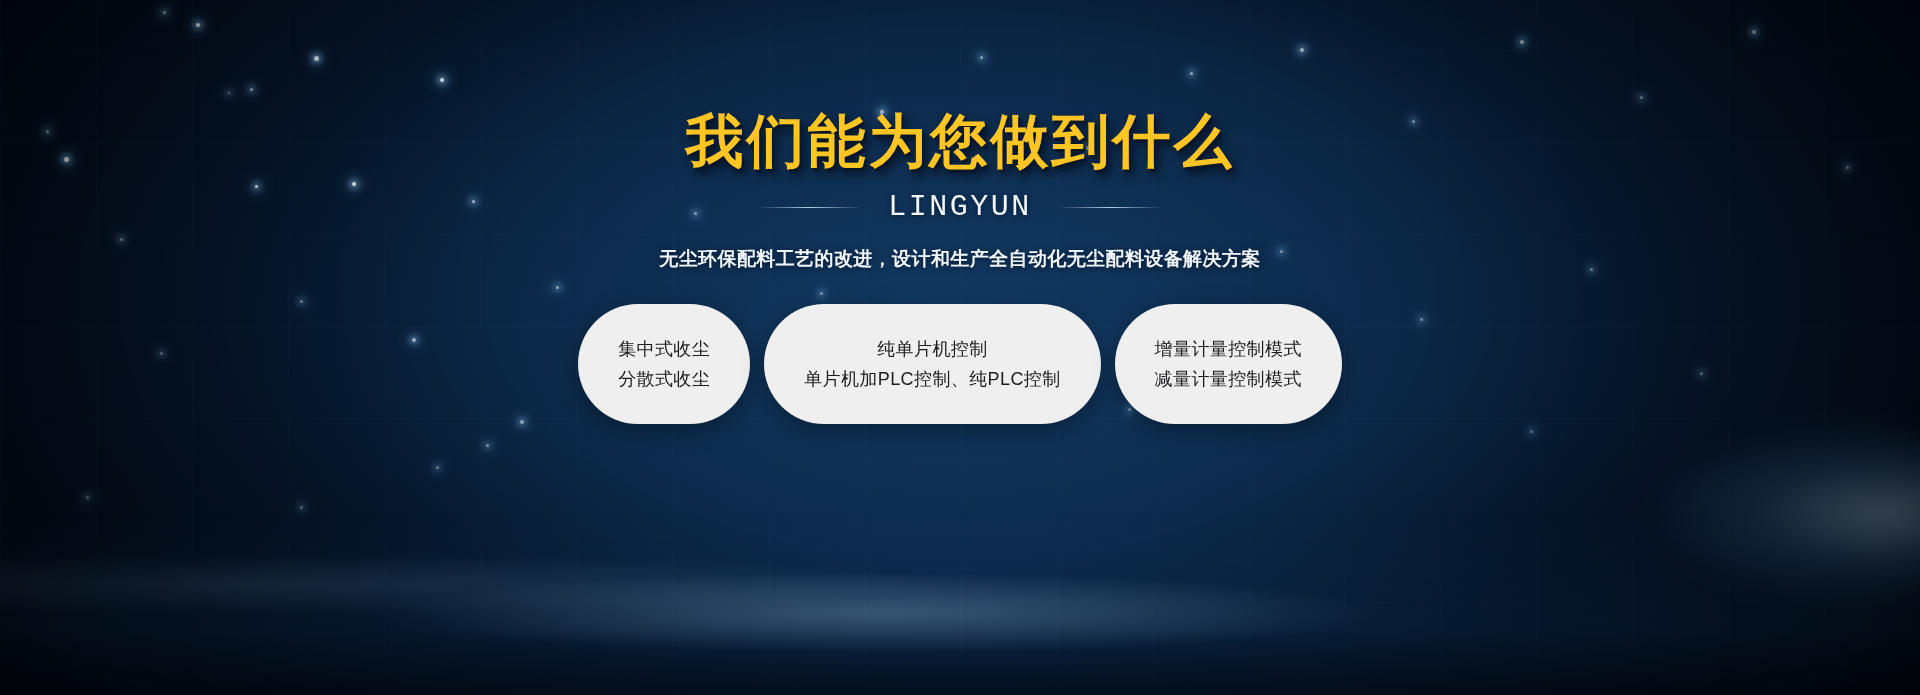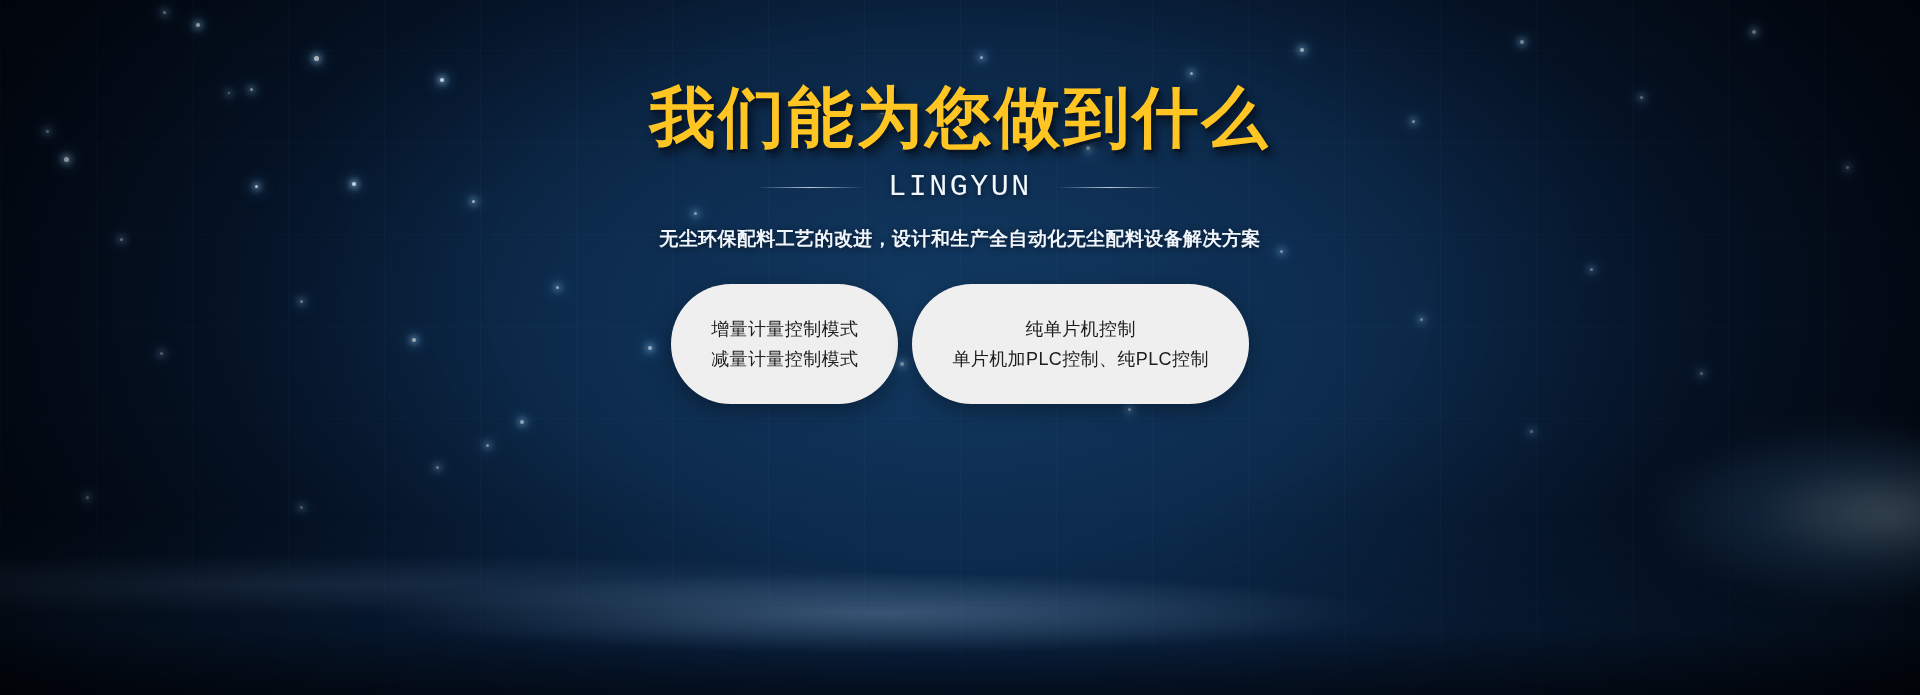--- a/index.html
+++ b/index.html
@@ -102,23 +102,23 @@
     position: relative;
     width: 100%;
     height: 100%;
     display: flex;
     flex-direction: column;
     align-items: center;
     z-index: 5;
   }
 
   .headline {
-    margin-top: 84px;
+    margin-top: 112px;
     font-family: "Liberation Sans", "DejaVu Sans", sans-serif;
-    font-size: 66px;
+    font-size: 58px;
     font-weight: 700;
     letter-spacing: 3px;
     color: #ffc522;
     line-height: 1;
     text-shadow:
       2px 3px 0 rgba(8,22,42,0.95),
       4px 6px 10px rgba(2,9,20,0.85);
     white-space: nowrap;
   }
 
@@ -246,23 +246,27 @@
     <div class="brand-row">
       <span class="brand-rule"></span>
       <span class="brand-text">LINGYUN</span>
       <span class="brand-rule"></span>
     </div>
 
     <div class="subtitle">无尘环保配料工艺的改进，设计和生产全自动化无尘配料设备解决方案</div>
 
     <div class="cards">
       <div class="card">
-        <span class="card-line">增量计量控制模式</span>
-        <span class="card-line">减量计量控制模式</span>
+        <span class="card-line">集中式收尘</span>
+        <span class="card-line">分散式收尘</span>
       </div>
       <div class="card">
         <span class="card-line">纯单片机控制</span>
         <span class="card-line">单片机加PLC控制、纯PLC控制</span>
       </div>
+      <div class="card">
+        <span class="card-line">增量计量控制模式</span>
+        <span class="card-line">减量计量控制模式</span>
+      </div>
     </div>
 
   </div>
 </div>
 
 </body></html>

